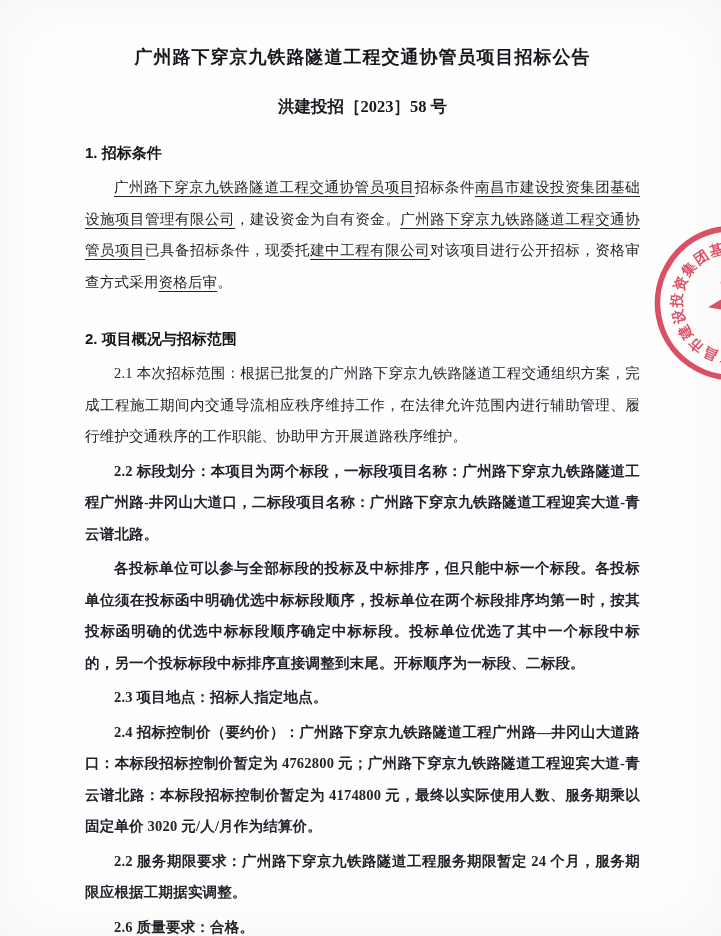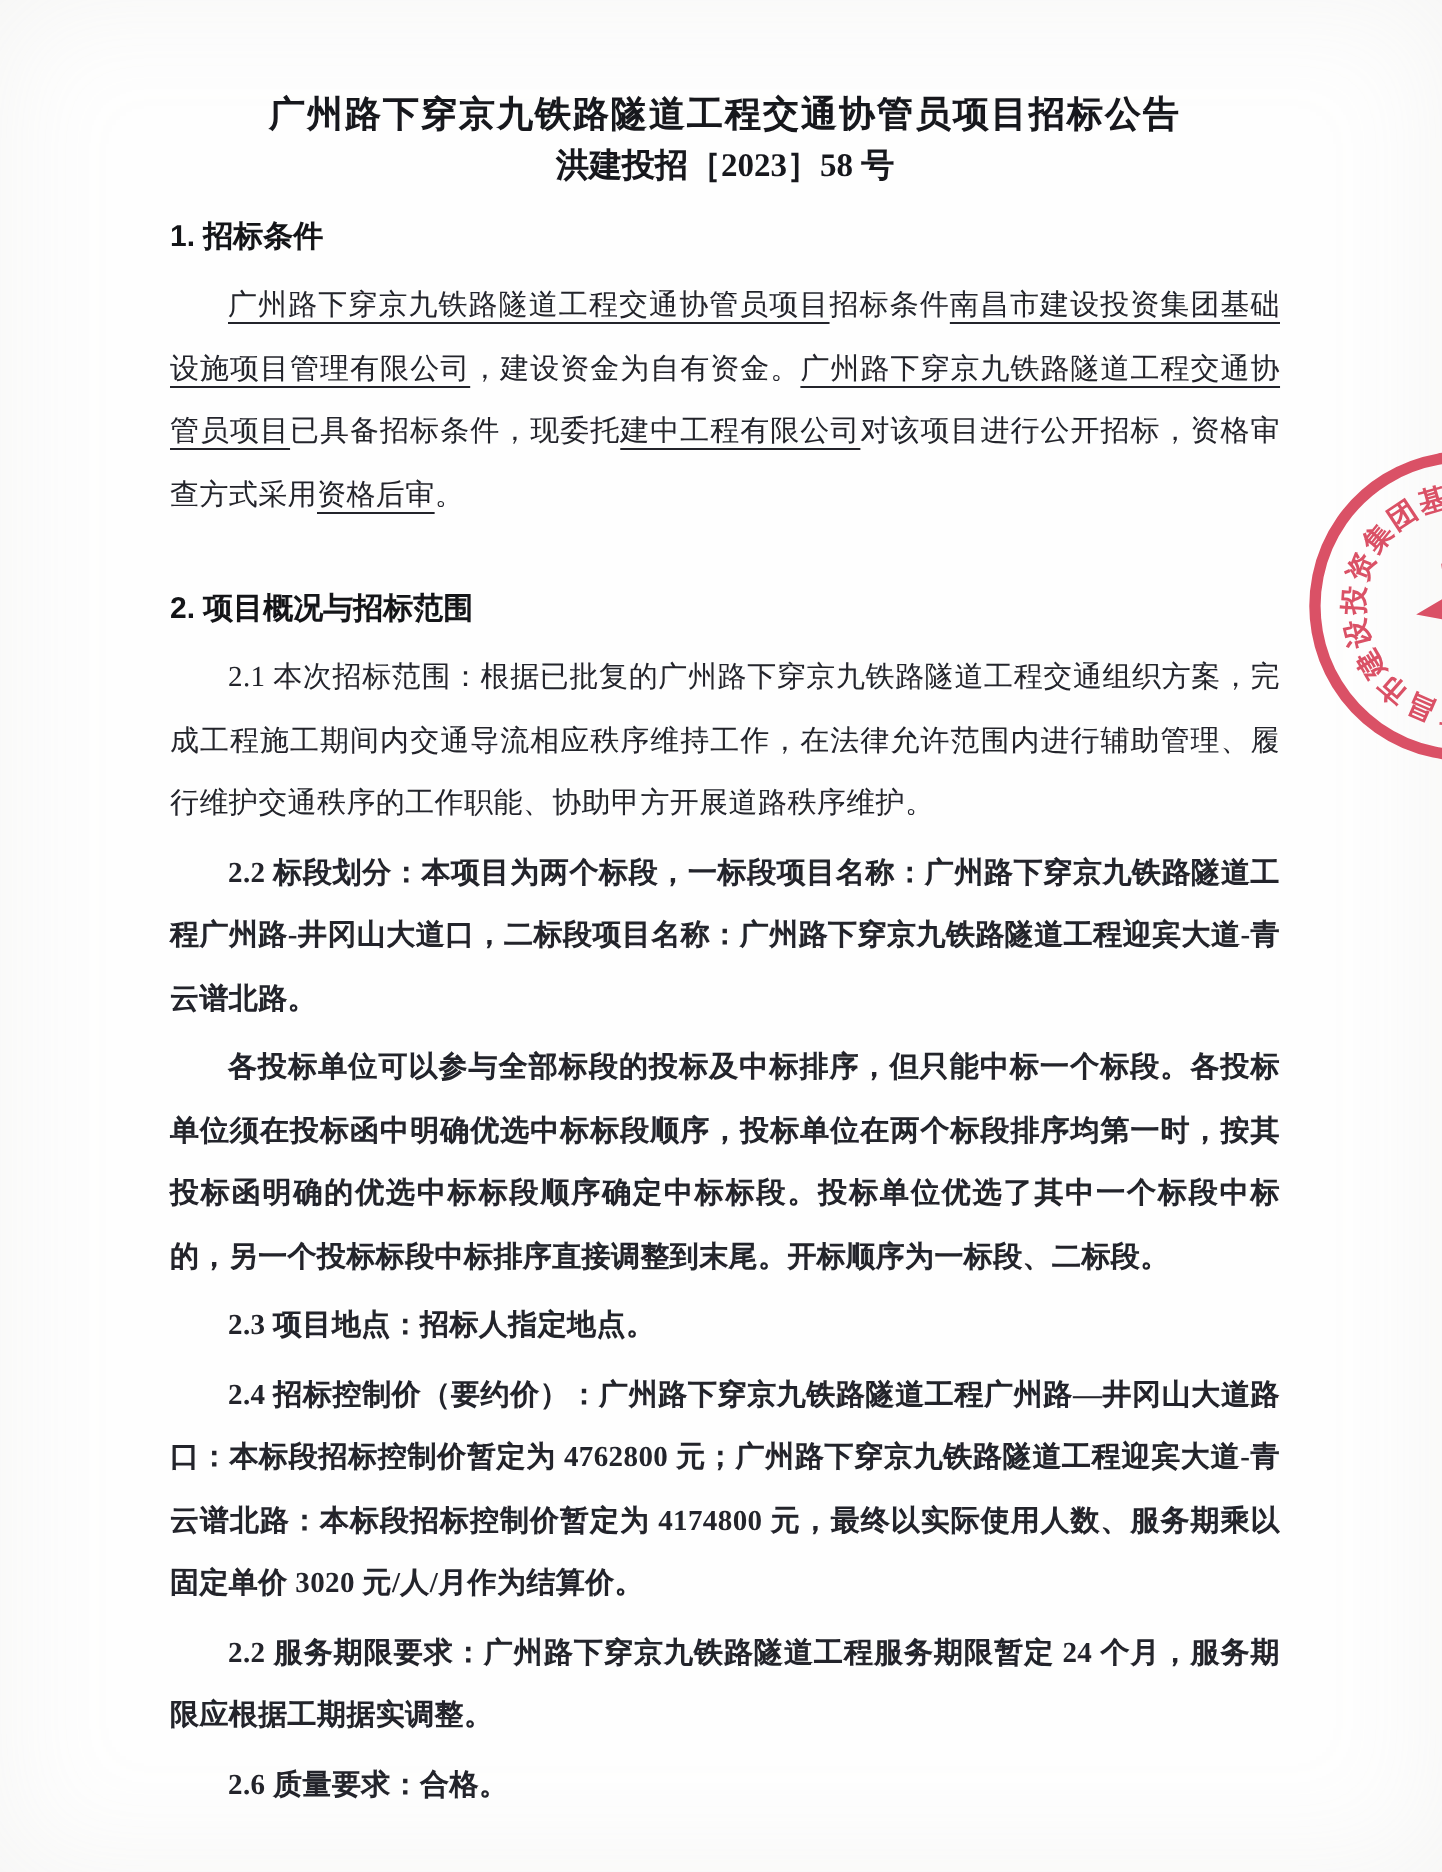--- a/index.html
+++ b/index.html
@@ -27,32 +27,32 @@
     font-size:18px;
     line-height:26px;
     letter-spacing:1px;
     color:#17181d;
   }
   .doc-no{
     text-align:center;
     font-weight:bold;
     font-size:16.5px;
     line-height:26px;
-    margin-top:0;
+    margin-top:24px;
     color:#17181d;
   }
   .h{
     font-family:"Liberation Sans","DejaVu Sans",sans-serif;
     font-weight:bold;
     font-size:15px;
     line-height:22px;
     margin-top:30px;
     color:#141518;
   }
-  .h.first{margin-top:12px;}
+  .h.first{margin-top:22px;}
   p.body{
     margin:8px 0 0 0;
     font-size:14.5px;
     line-height:31.5px;
     text-align:justify;
     text-indent:2em;
     letter-spacing:0.2px;
     color:#23242b;
   }
   p.body.tight{margin-top:3px;font-weight:bold;}

